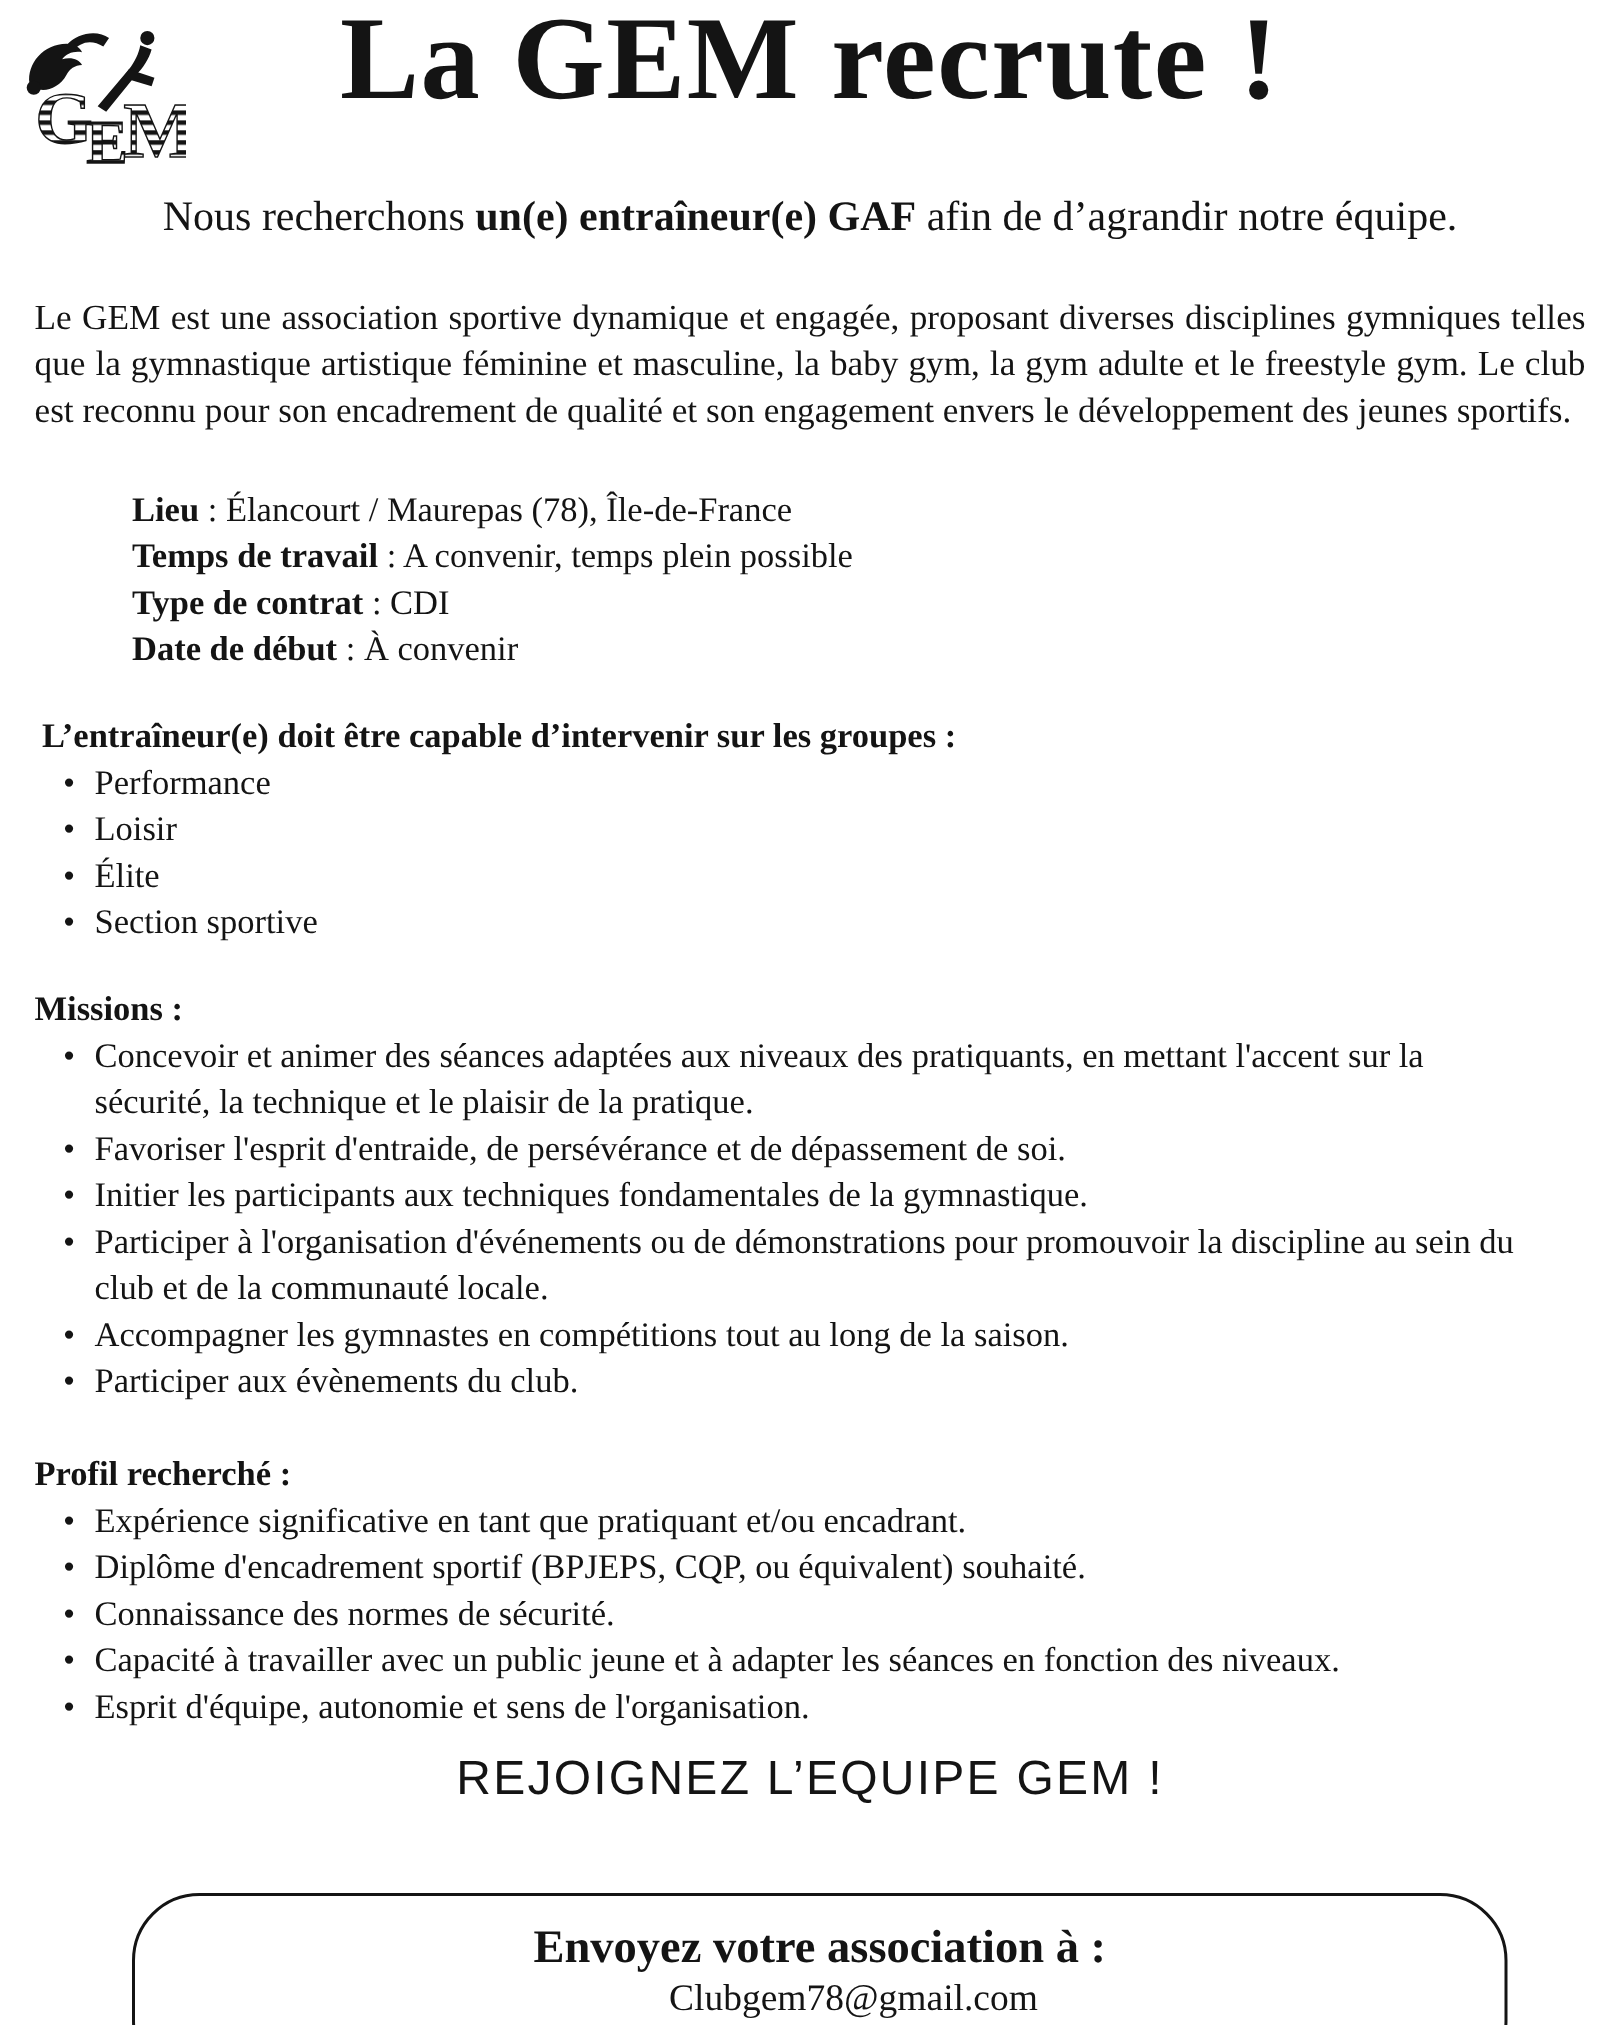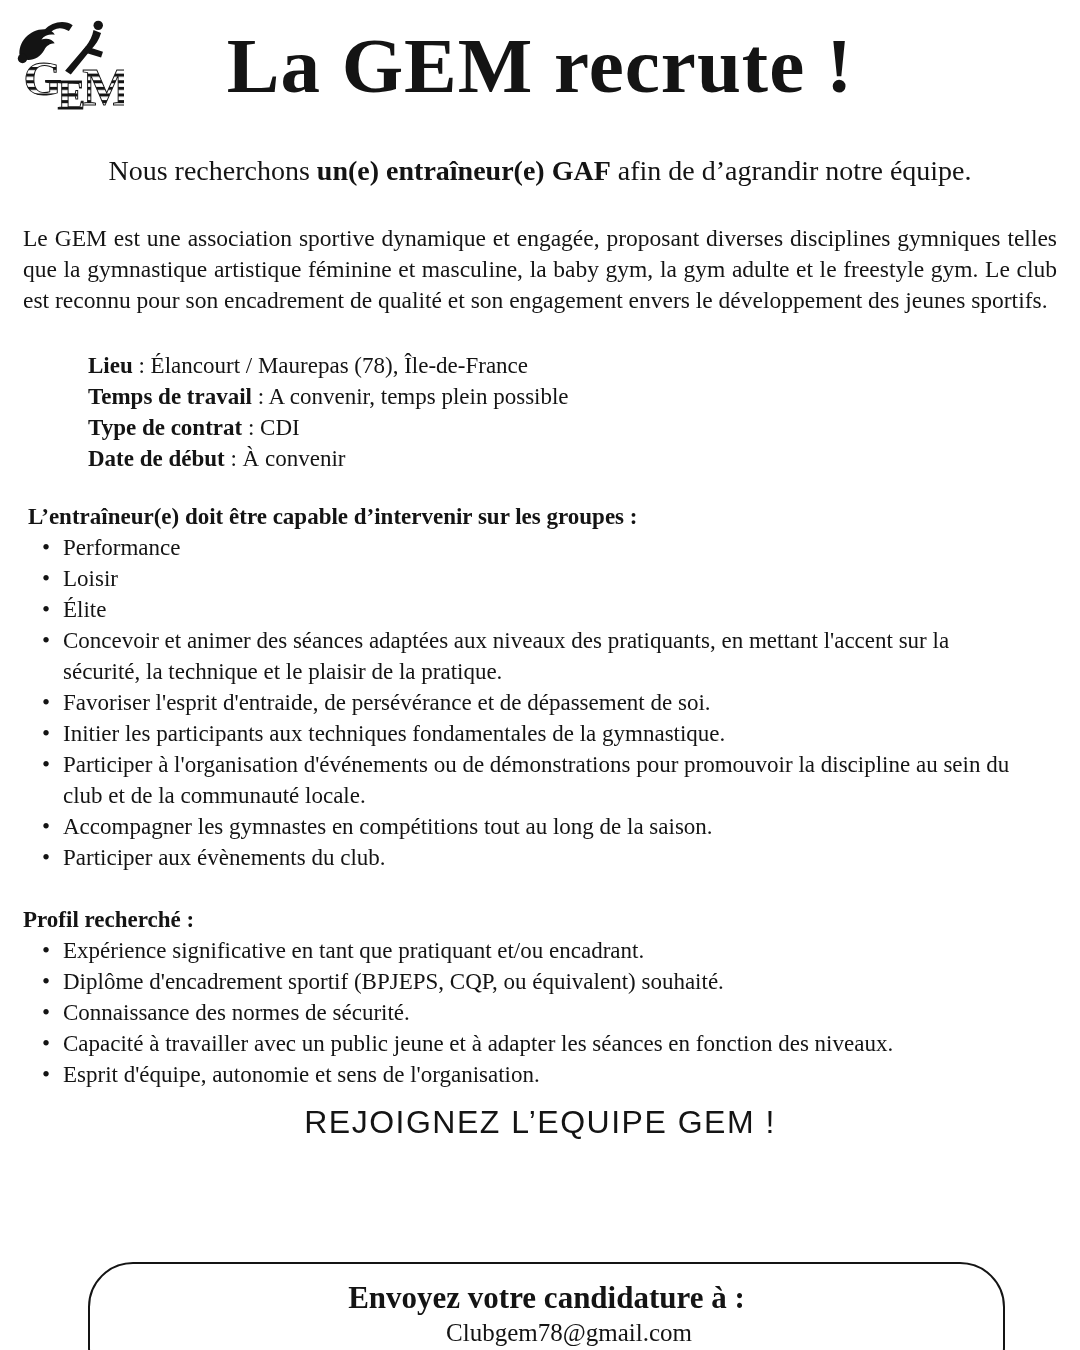--- a/index.html
+++ b/index.html
@@ -21,21 +21,20 @@
   .logo {
     position: absolute;
     top: 14px;
     left: 10px;
     width: 114px;
     height: 106px;
   }
   .logo svg { width: 100%; height: 100%; }
 
   .title {
-    padding-top: 26px;
     text-align: center;
     font-size: 79px;
     line-height: 1.02;
     font-weight: bold;
     letter-spacing: 1px;
   }
   .subtitle {
     margin-top: 46px;
     text-align: center;
     font-size: 28px;
@@ -163,22 +162,24 @@
     <div class="detail-line"><span class="label">Temps de travail</span><span> : A convenir, temps plein possible</span></div>
     <div class="detail-line"><span class="label">Type de contrat</span><span> : CDI</span></div>
     <div class="detail-line"><span class="label">Date de début</span><span> : À convenir</span></div>
   </div>
 
   <div class="section-heading groups-heading">L’entraîneur(e) doit être capable d’intervenir sur les groupes :</div>
   <ul class="bullets">
     <li><span>Performance</span></li>
     <li><span>Loisir</span></li>
     <li><span>Élite</span></li>
+    <li><span>Section sportive</span></li>
   </ul>
 
+  <div class="section-heading missions-heading">Missions :</div>
   <ul class="bullets">
     <li><span>Concevoir et animer des séances adaptées aux niveaux des pratiquants, en mettant l'accent sur la sécurité, la technique et le plaisir de la pratique.</span></li>
     <li><span>Favoriser l'esprit d'entraide, de persévérance et de dépassement de soi.</span></li>
     <li><span>Initier les participants aux techniques fondamentales de la gymnastique.</span></li>
     <li><span>Participer à l'organisation d'événements ou de démonstrations pour promouvoir la discipline au sein du club et de la communauté locale.</span></li>
     <li><span>Accompagner les gymnastes en compétitions tout au long de la saison.</span></li>
     <li><span>Participer aux évènements du club.</span></li>
   </ul>
 
   <div class="section-heading profile-heading">Profil recherché :</div>
@@ -186,17 +187,17 @@
     <li><span>Expérience significative en tant que pratiquant et/ou encadrant.</span></li>
     <li><span>Diplôme d'encadrement sportif (BPJEPS, CQP, ou équivalent) souhaité.</span></li>
     <li><span>Connaissance des normes de sécurité.</span></li>
     <li><span>Capacité à travailler avec un public jeune et à adapter les séances en fonction des niveaux.</span></li>
     <li><span>Esprit d'équipe, autonomie et sens de l'organisation.</span></li>
   </ul>
 
   <div class="join">REJOIGNEZ L’EQUIPE GEM !</div>
 
   <div class="apply-box">
-    <div class="apply-heading">Envoyez votre candidature à :</div>
+    <div class="apply-heading">Envoyez votre association à :</div>
     <div class="apply-email">Clubgem78@gmail.com</div>
   </div>
 
 </div>
 
 </body></html>

